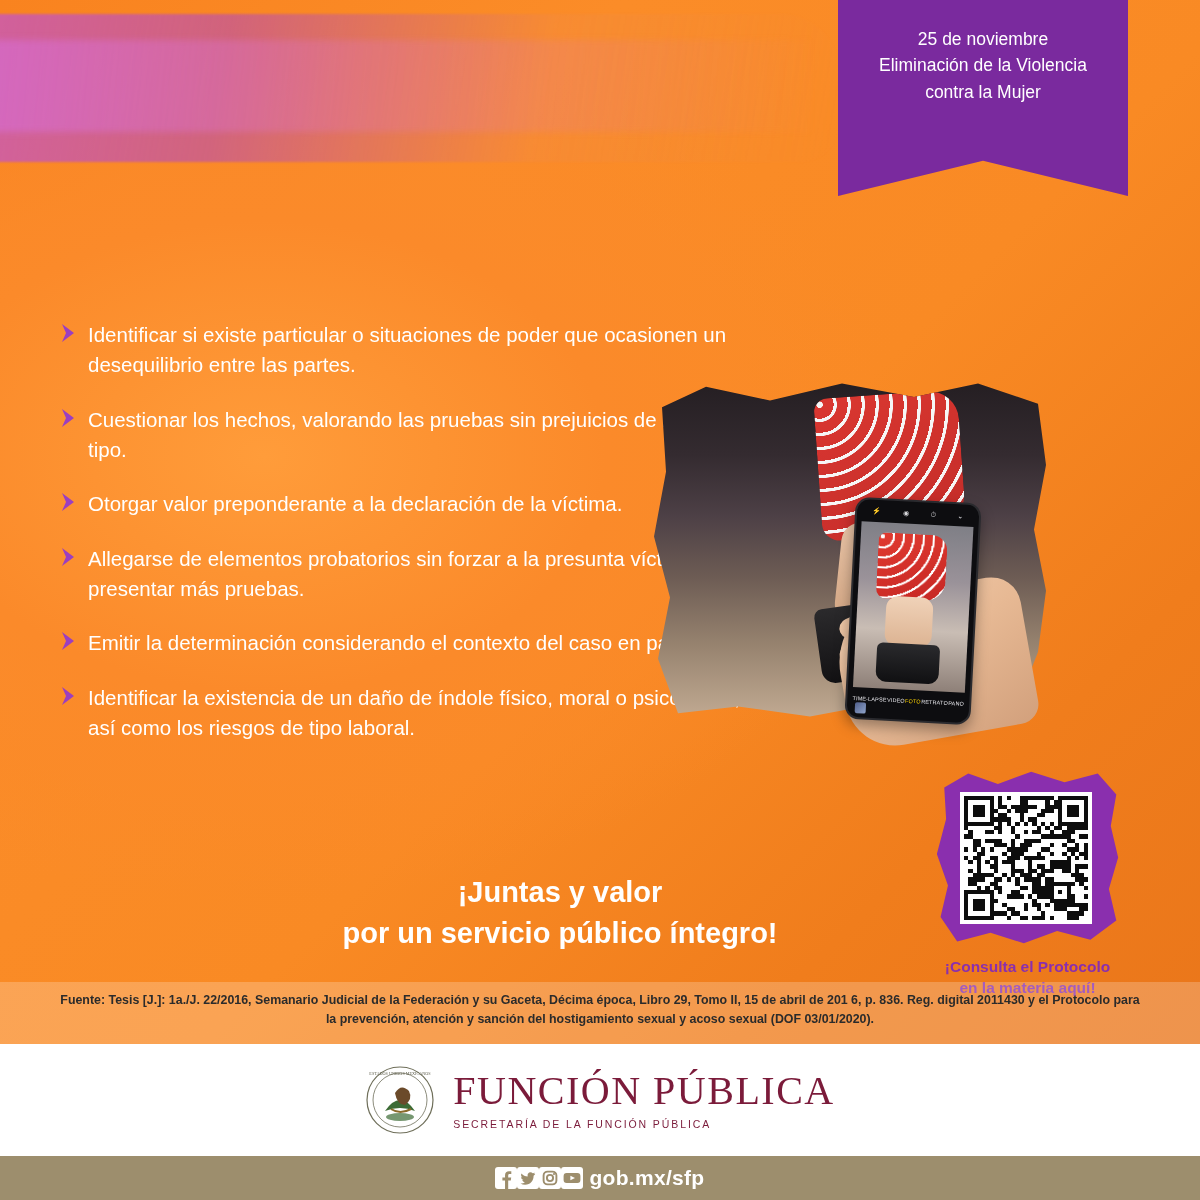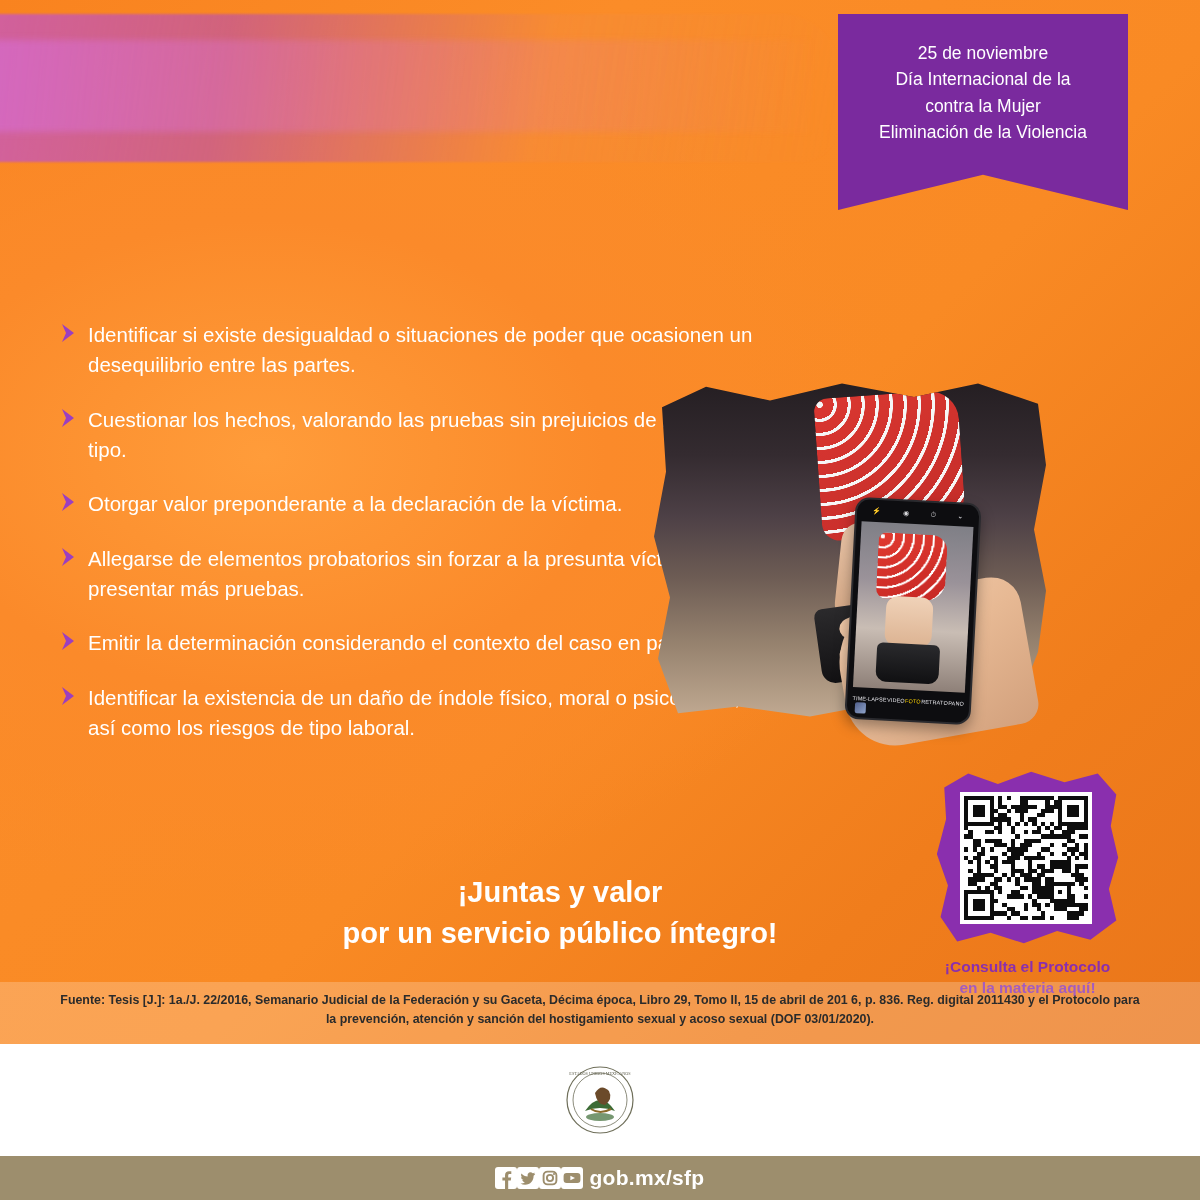--- a/index.html
+++ b/index.html
@@ -57,21 +57,21 @@
     font-weight: bold;
     line-height: 1.35;
     letter-spacing: .1px;
     text-shadow: 0 1px 2px rgba(120,50,10,.25);
   }
 
   
   .ribbon {
     position: absolute;
     right: 72px;
-    top: 14px;
+    top: 0;
     width: 290px;
     height: 196px;
     background: #7a2a9e;
     clip-path: polygon(0 0, 100% 0, 100% 100%, 50% 82%, 0 100%);
     box-shadow: 0 2px 6px rgba(90,30,110,.25);
   }
   .ribbon-text {
     position: absolute;
     left: 0;
     right: 0;
@@ -396,35 +396,34 @@
   <div class="header">
     <div class="header-sheen"></div>
     <div class="header-sheen2"></div>
     <div class="title">
     </div>
   </div>
 
   <div class="ribbon">
     <div class="ribbon-text">
       <div>25 de noviembre</div>
-      <div>Día Internacional de la</div>
+      <div>Eliminación de la Violencia</div>
       <div>contra la Mujer</div>
-      <div>Eliminación de la Violencia</div>
     </div>
   </div>
 
 
   <div class="bullets">
     <div class="bullet">
       <span class="chev">
         <svg viewBox="0 0 18 20" width="18" height="20">
             <path d="M2 1 L14 10 L2 19 L6 10 Z" fill="#9b3fc0"></path>
           </svg>
       </span>
-      <span>Identificar si existe desigualdad o situaciones de poder que ocasionen un desequilibrio entre las partes.</span>
+      <span>Identificar si existe particular o situaciones de poder que ocasionen un desequilibrio entre las partes.</span>
     </div>
     <div class="bullet">
       <span class="chev">
         <svg viewBox="0 0 18 20" width="18" height="20">
             <path d="M2 1 L14 10 L2 19 L6 10 Z" fill="#9b3fc0"></path>
           </svg>
       </span>
       <span>Cuestionar los hechos, valorando las pruebas sin prejuicios de ningún tipo.</span>
     </div>
     <div class="bullet">
@@ -1363,20 +1362,24 @@
       <svg viewBox="0 0 70 70" width="70" height="70">
         <circle cx="35" cy="35" r="33" fill="none" stroke="#6f6f5a" stroke-width="1.2"></circle>
         <circle cx="35" cy="35" r="27" fill="none" stroke="#6f6f5a" stroke-width="0.8"></circle>
         <text x="35" y="10" font-size="4.2" fill="#5e5e4c" text-anchor="middle" font-family="Liberation Serif, serif">ESTADOS UNIDOS MEXICANOS</text>
         <path d="M20 46 Q35 24 50 46 Q35 40 20 46 Z" fill="#3c6b35"></path>
         <path d="M30 28 Q36 18 44 26 Q48 34 40 40 Q32 40 30 28 Z" fill="#6b4a2a"></path>
         <path d="M26 44 Q35 50 46 44" fill="none" stroke="#8a6a2a" stroke-width="2"></path>
         <ellipse cx="35" cy="52" rx="14" ry="4" fill="#3c6b35" opacity=".7"></ellipse>
       </svg>
     </div>
+    <div class="logo-text">
+      <div class="logo-main">FUNCIÓN PÚBLICA</div>
+      <div class="logo-sub">SECRETARÍA DE LA FUNCIÓN PÚBLICA</div>
+    </div>
   </div>
 
   <div class="footer">
     <span class="soc">
       <svg viewBox="0 0 22 22" width="22" height="22">
           <rect width="22" height="22" rx="3" fill="#ffffff"></rect>
           <path d="M13.2 22V13.6h2.6l.4-3.1h-3V8.6c0-.9.25-1.5 1.5-1.5h1.6V4.3c-.28-.04-1.24-.12-2.35-.12-2.33 0-3.92 1.42-3.92 4.03v2.26H7.4v3.1h2.63V22z" fill="#9d8e6d"></path>
         </svg>
     </span>
     <span class="soc">

